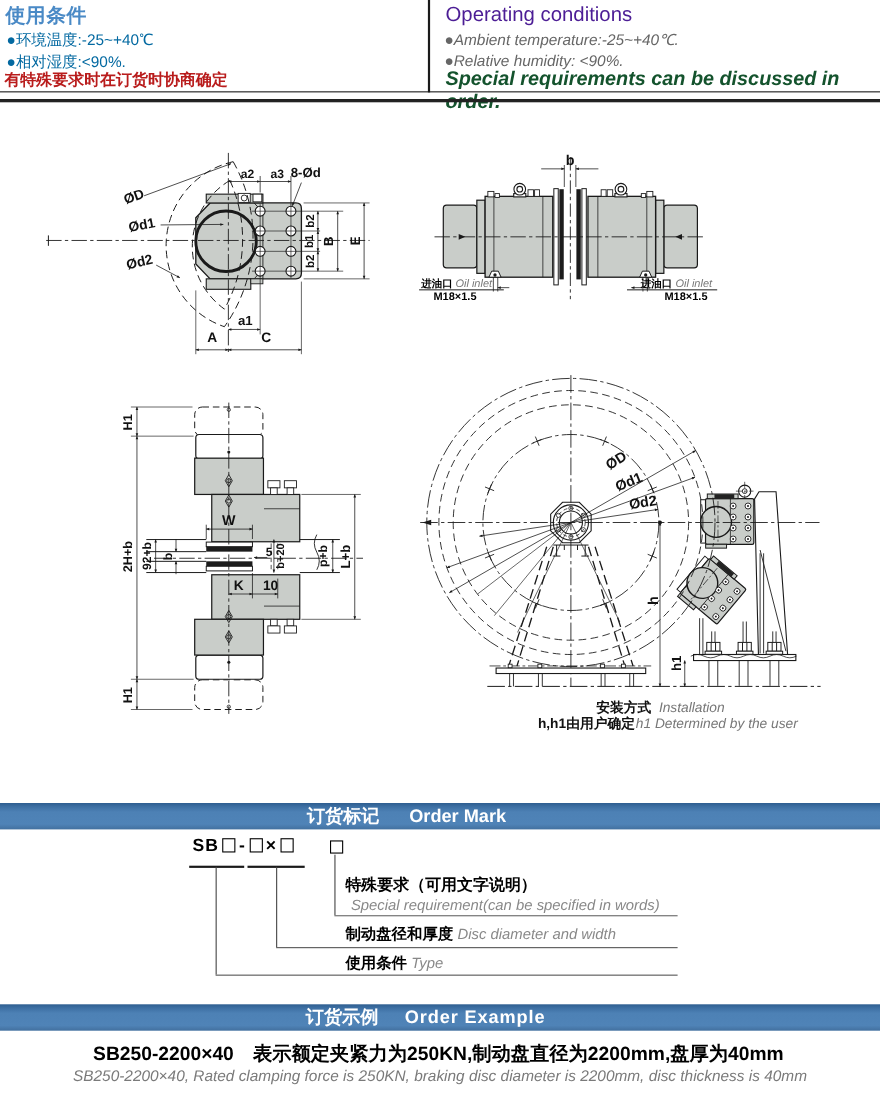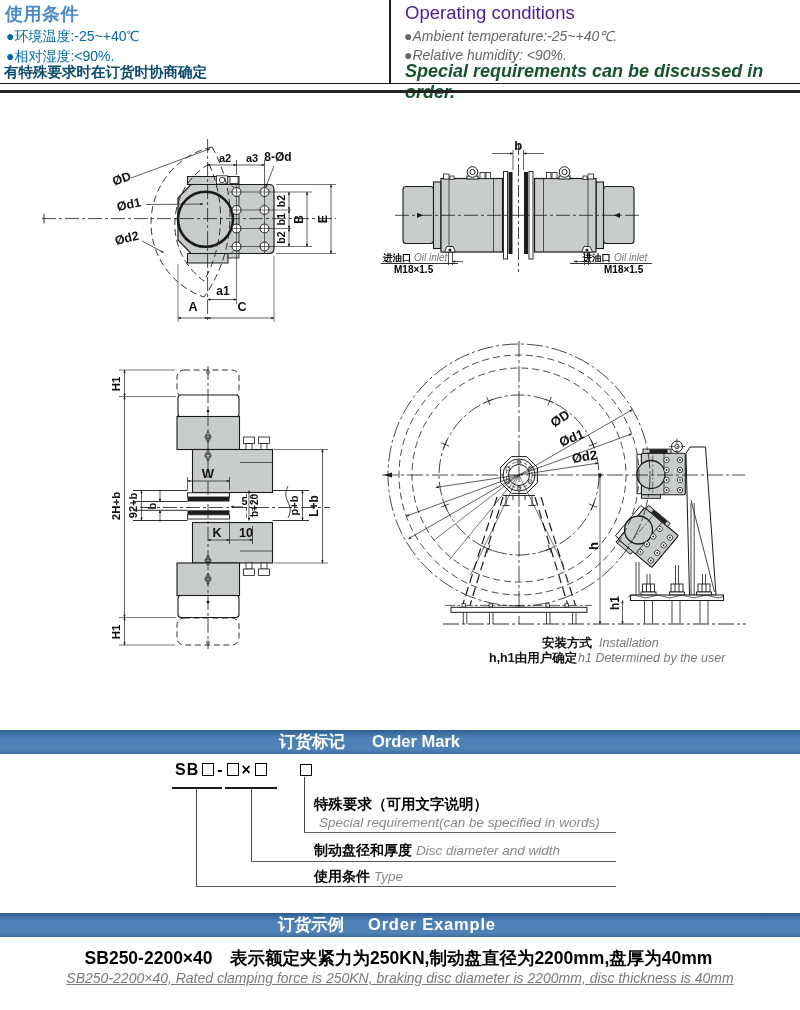--- a/index.html
+++ b/index.html
@@ -4,21 +4,21 @@
 <style>
 html,body{margin:0;padding:0;}
 body{width:800px;height:1010px;position:relative;background:#fff;
   font-family:"Liberation Sans",sans-serif;overflow:hidden;}
 .abs{position:absolute;}
 .cnh{color:#4a8ac6;font-size:18px;font-weight:bold;letter-spacing:0.5px;}
 .enh{color:#4c1d95;font-size:18.5px;}
 .cnb{color:#0369a1;font-size:14px;}
 .enb{color:#666;font-size:14px;font-style:italic;}
 .enbold{color:#14532d;font-size:18px;font-style:italic;font-weight:bold;}
-.cnbold{color:#0c4a6e;font-size:14.5px;font-weight:bold;}
+.cnbold{color:#b91c1c;font-size:14.5px;font-weight:bold;}
 .banner{left:0;width:800px;height:23.5px;
   background:linear-gradient(to bottom,#2e5e90 0%,#3d6fa3 14%,#4d81b5 34%,#4f83b7 80%,#42709f 100%);}
 .bt{color:#fff;font-weight:bold;font-size:16px;white-space:pre;}
 .lbl-cn{font-weight:bold;font-size:14px;color:#000;white-space:pre;}
 .lbl-en{font-style:italic;font-size:13.5px;color:#888;white-space:pre;text-align:center;}
 .bx{display:inline-block;width:10px;height:11px;border:1.4px solid #000;margin:0 3px;vertical-align:-1px;}
 .bx2{left:300px;top:763.5px;width:10px;height:10.5px;border:1.3px solid #000;}
 .hline{background:#1a1a1a;height:1px;}
 .vline{background:#1a1a1a;width:1px;}
 </style>
@@ -545,13 +545,13 @@
 
 <div class="abs lbl-cn" style="left:314px;top:795px;font-size:14.5px;">特殊要求（可用文字说明）</div>
 <div class="abs lbl-en" style="left:319px;top:814.5px;">Special requirement(can be specified in words)</div>
 <div class="abs" style="left:314px;top:841px;"><span class="lbl-cn">制动盘径和厚度 </span><span class="lbl-en">Disc diameter and width</span></div>
 <div class="abs" style="left:314px;top:867px;"><span class="lbl-cn">使用条件 </span><span class="lbl-en">Type</span></div>
 
 <div class="abs banner" style="top:913px;"></div>
 <div class="abs bt" style="left:278px;top:914px;font-size:16.5px;">订货示例<span style="display:inline-block;width:24px;"></span><span style="letter-spacing:0.8px;">Order Example</span></div>
 
 <div class="abs" style="left:0;top:946px;width:797px;text-align:center;font-size:17.5px;font-weight:bold;">SB250-2200×40　表示额定夹紧力为250KN,制动盘直径为2200mm,盘厚为40mm</div>
-<div class="abs" style="left:0;top:970px;width:800px;text-align:center;font-size:14px;font-style:italic;color:#7a7a7a;text-decoration:underline;">SB250-2200×40, Rated clamping force is 250KN, braking disc diameter is 2200mm, disc thickness is 40mm</div>
+<div class="abs" style="left:0;top:970px;width:800px;text-align:center;font-size:14px;font-style:italic;color:#7a7a7a;">SB250-2200×40, Rated clamping force is 250KN, braking disc diameter is 2200mm, disc thickness is 40mm</div>
 
 </body></html>

